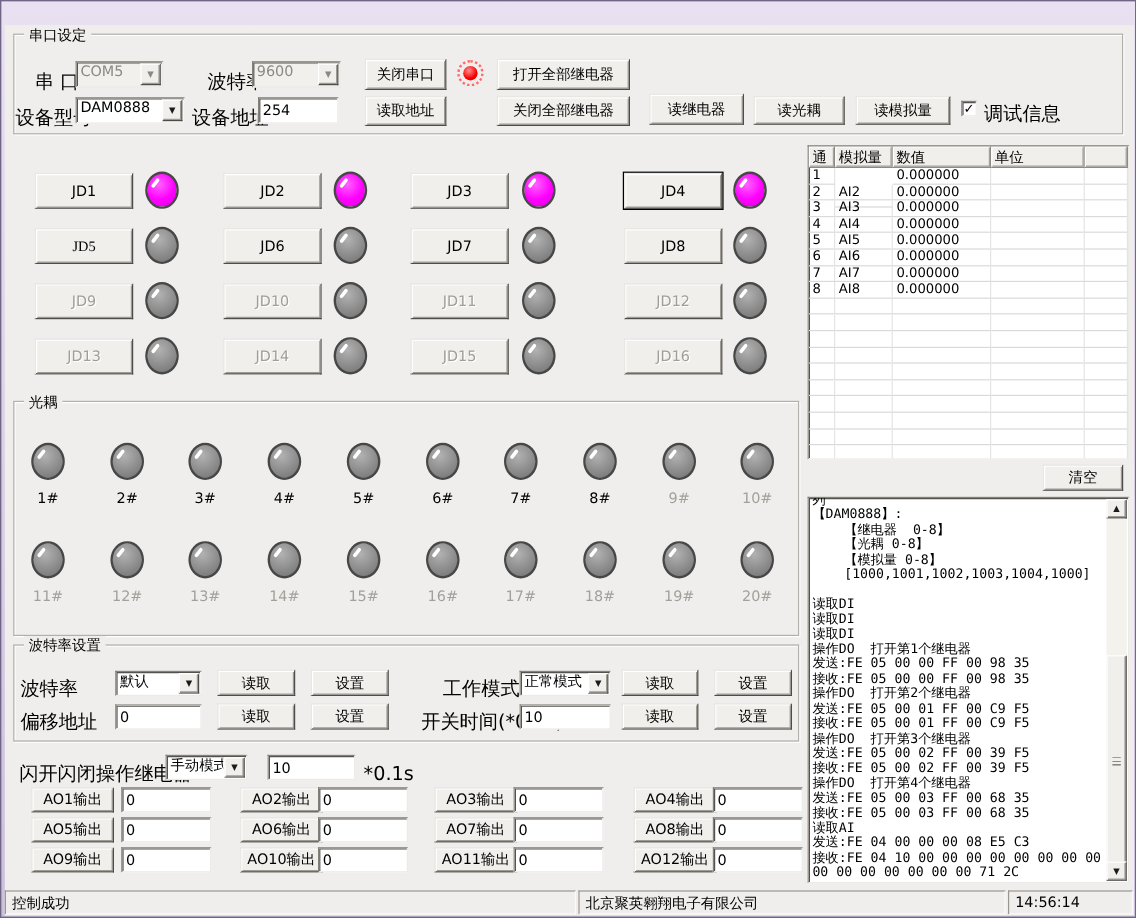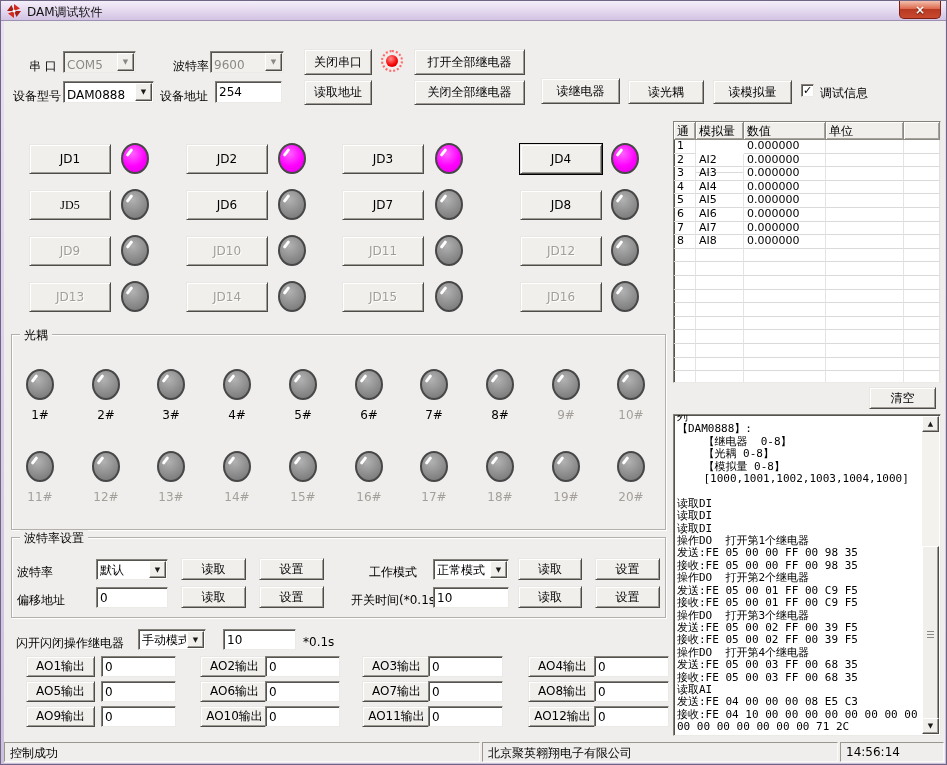--- a/index.html
+++ b/index.html
@@ -9,32 +9,32 @@
     font-family:"DejaVu Sans","Liberation Sans",sans-serif;font-size:12px;color:#000;}
   #titlebar{position:absolute;left:0;top:0;width:100%;height:20px;
     background:linear-gradient(#f4eef9,#e3d7ee 55%,#d2c3e3);border-bottom:1px solid #9d91b2;}
   .title-icon{position:absolute;left:5px;top:2px;width:16px;height:16px;}
   .title-text{position:absolute;left:26px;top:3px;font-size:12px;color:#111;}
   .close-btn{position:absolute;right:5px;top:0;width:42px;height:18px;border:1px solid #7c1f12;border-top:none;
     border-radius:0 0 5px 5px;background:linear-gradient(#f3c0ae,#dd6a4f 45%,#b83a22 50%,#c8492d);
     display:flex;align-items:center;justify-content:center;color:#fff;font-weight:bold;font-size:12px;
     text-shadow:0 1px 1px #5e140a;}
   #body{position:absolute;left:3px;top:20px;width:941px;height:742px;background:#f0eeec;}
-  .lbl{position:absolute;white-space:nowrap;font-size:12px;color:#000;}
+  .lbl{position:absolute;white-space:nowrap;font-size:16px;color:#000;}
   .group{position:absolute;border:1px solid #b3b0ab;box-shadow:inset 1px 1px 0 #ffffff,1px 1px 0 #ffffff;}
   .grp-label{position:absolute;top:-8px;left:8px;background:#f0eeec;padding:0 4px;font-size:12px;white-space:nowrap;}
   .btn{position:absolute;display:flex;align-items:center;justify-content:center;white-space:nowrap;
     font-size:12px;color:#000;background:#f1efec;border:1px solid;cursor:default;
     border-color:#e9e7e4 #4e4c49 #4e4c49 #e9e7e4;
     box-shadow:inset 1px 1px 0 #ffffff,inset -1px -1px 0 #9e9b95;}
   .btn.dis{color:#a19e98;text-shadow:1px 1px 0 #fff;}
   .btn.focus{outline:1px solid #000;}
   .edit{position:absolute;font-family:inherit;font-size:12px;color:#000;background:#fff;padding:0 3px;
     border:1px solid;border-color:#84817b #eceae6 #eceae6 #84817b;box-shadow:inset 1px 1px 0 #55534f;}
-  .combo{position:absolute;background:#fff;display:flex;align-items:flex-end;
+  .combo{position:absolute;background:#fff;display:flex;align-items:flex-start;
     border:1px solid;border-color:#84817b #eceae6 #eceae6 #84817b;box-shadow:inset 1px 1px 0 #55534f;}
   .combo .txt{flex:1;font-size:12px;padding-left:3px;white-space:nowrap;overflow:hidden;}
   .combo .arw{width:17px;align-self:stretch;margin:1px;background:#f1efec;display:flex;align-items:center;justify-content:center;
     border:1px solid;border-color:#ffffff #4e4c49 #4e4c49 #ffffff;box-shadow:inset -1px -1px 0 #9e9b95;
     font-size:7px;color:#1a1a1a;}
   .combo.dis{background:#f2f0ed;}
   .combo.dis .txt{color:#8b8984;}
   .combo.dis .arw{color:#8b8984;}
   .led{position:absolute;width:28px;height:31px;border-radius:50%;border:2px solid #474747;
     background:radial-gradient(circle at 40% 32%,#b2b2b2,#8d8d8d 55%,#707070);}
@@ -72,37 +72,25 @@
   
   .sb{position:absolute;top:741px;height:20px;background:#f0eeec;font-size:12px;padding:2px 5px;
     white-space:nowrap;overflow:hidden;border:1px solid;border-color:#9a978f #fbfaf8 #fbfaf8 #9a978f;}
   .opto-label{position:absolute;width:42px;text-align:center;font-size:12px;}
   .opto-label.dim{color:#a3a09b;}
 </style>
 </head>
 <body>
 
 <div id="window">
-  <div id="titlebar">
-    <span class="title-icon">
-      <svg viewBox="0 0 16 16" width="16" height="16">
-        <path d="M8 1 L14 5.5 L8 8 Z" fill="#d42a1e"></path>
-        <path d="M15 8 L10.5 14 L8 8 Z" fill="#a81d12"></path>
-        <path d="M8 15 L2 10.5 L8 8 Z" fill="#d42a1e"></path>
-        <path d="M1 8 L5.5 2 L8 8 Z" fill="#a81d12"></path>
-        <circle cx="8" cy="8" r="1.6" fill="#fff"></circle>
-      </svg>
-    </span>
-    <span class="title-text">DAM调试软件</span>
-    <div class="close-btn">
-      <span>×</span>
-    </div>
-  </div>
   <div id="body"></div>
 
+  <div class="group" style="left:10px;top:27px;width:925px;height:84px;">
+    <span class="grp-label">串口设定</span>
+  </div>
   <span class="lbl" style="left:28px;top:57px;">串  口</span>
   <div class="combo dis" style="left:62px;top:50px;width:73px;height:22px;">
     <span class="txt">COM5</span>
     <span class="arw">▼</span>
   </div>
   <span class="lbl" style="left:172px;top:57px;">波特率</span>
   <div class="combo dis" style="left:209px;top:50px;width:74px;height:22px;">
     <span class="txt">9600</span>
     <span class="arw">▼</span>
   </div>

